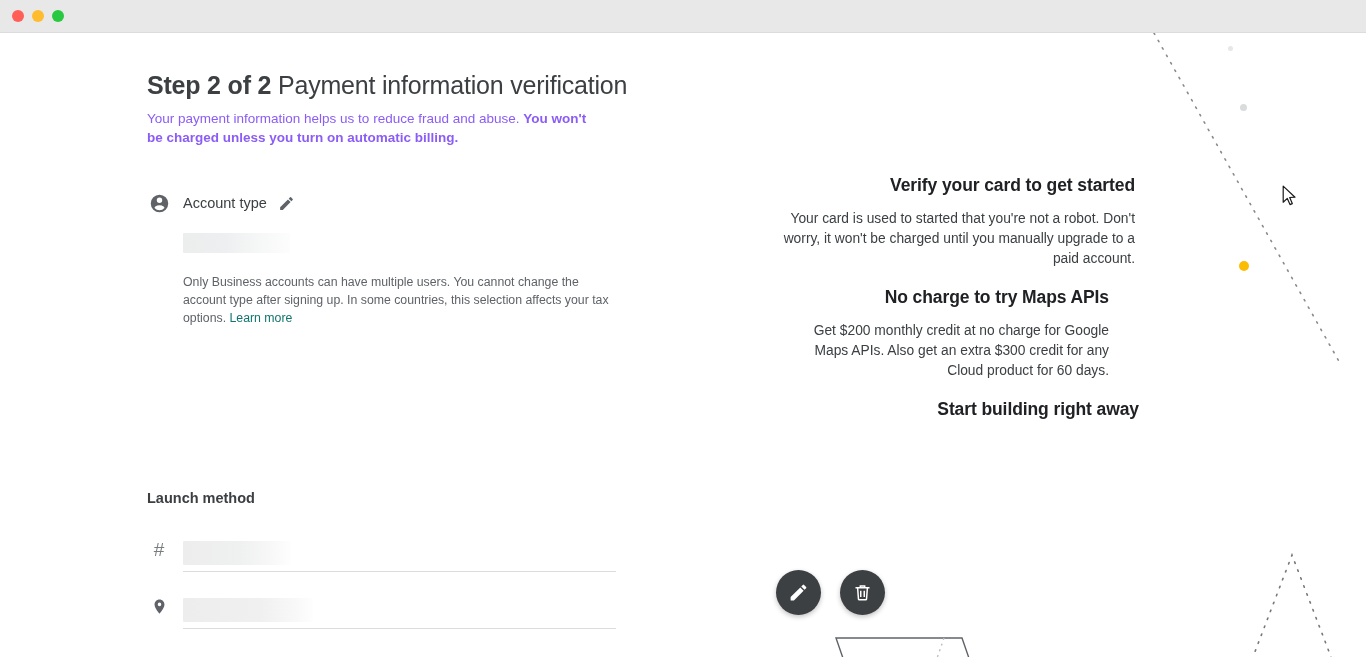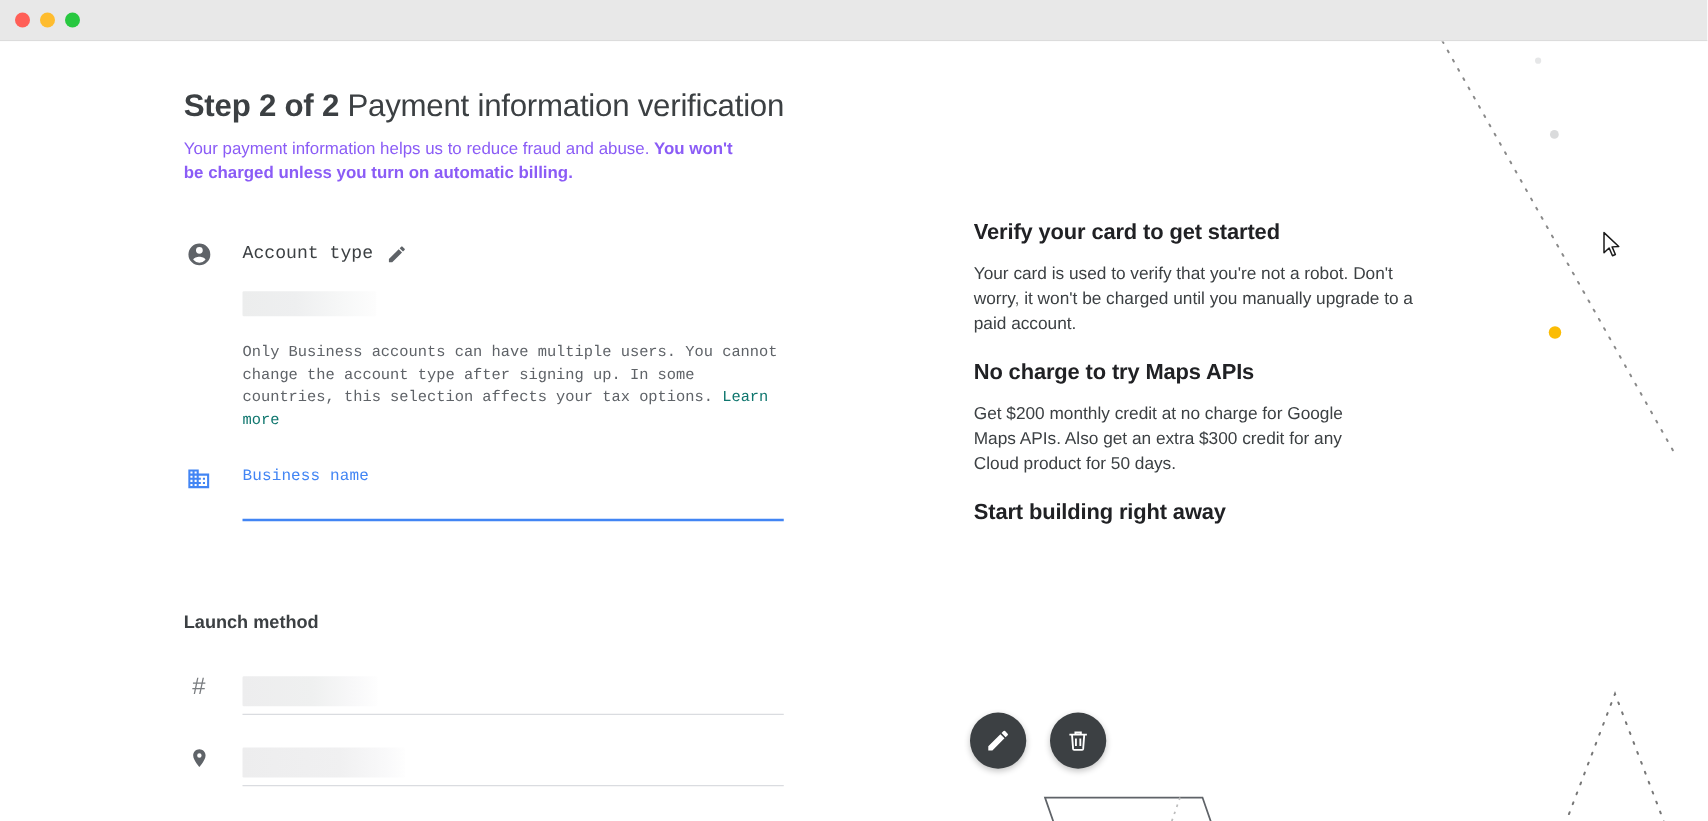--- a/index.html
+++ b/index.html
@@ -89,22 +89,21 @@
     position: absolute;
     left: 0;
     top: 0;
     width: 24px;
     height: 24px;
     display: flex;
     align-items: center;
     justify-content: center;
   }
   .field-body {
-    margin-left: 47px;
-    font-family: Liberation Mono, monospace;
+    margin-left: 36px;
   }
 
   
   #account-type-row { top: 158px; }
   .acct-head {
     display: flex;
     align-items: center;
     gap: 11px;
     height: 24px;
   }
@@ -220,21 +219,21 @@
   #fab-edit   { left: 629px; top: 537px; }
   #fab-delete { left: 693px; top: 537px; }
 
   
   #right-col {
     position: absolute;
     top: 0;
     left: 779px;
     width: 370px;
   }
-  .promo-block { margin-bottom: 0; }
+  .promo-block { margin-bottom: 0; text-align: right; }
   .promo-title {
     font-size: 17.5px;
     font-weight: 700;
     color: #202124;
     margin: 0;
     letter-spacing: -0.1px;
   }
   .promo-body {
     font-size: 13.8px;
     line-height: 20px;
@@ -334,34 +333,20 @@
             </svg>
           </span>
         </div>
         <div class="redact" id="acct-redact"></div>
         <p class="acct-help"><span>Only Business accounts can have multiple users. You cannot change the account type after signing up. In some countries, this selection affects your tax options.</span>
           <a class="link">Learn more</a>
         </p>
       </div>
     </div>
 
-    <div class="field-row" id="business-row">
-      <span class="lead-icon">
-        <svg width="20" height="20" viewBox="0 0 24 24" fill="#4285f4">
-          <path d="M12 7V3H2v18h20V7H12zM6 19H4v-2h2v2zm0-4H4v-2h2v2zm0-4H4V9h2v2zm0-4H4V5h2v2zm4 12H8v-2h2v2zm0-4H8v-2h2v2zm0-4H8V9h2v2zm0-4H8V5h2v2zm10 12h-8v-2h2v-2h-2v-2h2v-2h-2V9h8v10zm-2-8h-2v2h2v-2zm0 4h-2v2h2v-2z"></path>
-        </svg>
-      </span>
-      <div class="field-body">
-        <span class="bn-label">Business name</span>
-        <div class="bn-input-wrap">
-          <div class="bn-underline"></div>
-        </div>
-      </div>
-      <input class="bn-input" type="text" value="" placeholder="" style="">
-    </div>
 
     <div id="payment-title">Launch method</div>
 
     <div class="field-row" id="pm-row-card">
       <span class="lead-icon">
         <span style="font-size:19px;color:#7a7d80;font-family:'Liberation Sans',sans-serif;line-height:1;">#</span>
       </span>
       <div class="field-body">
         <div class="pm-line">
           <div class="pm-redact" id="pm-redact-card"></div>
@@ -398,25 +383,25 @@
           <path d="M10 10v7M14 10v7"></path>
         </svg>
       </span>
     </button>
 
   </div>
 
   <div id="right-col">
     <div class="promo-block" id="promo-0">
       <h2 class="promo-title">Verify your card to get started</h2>
-      <p class="promo-body">Your card is used to verify that you're not a robot. Don't worry, it won't be charged until you manually upgrade to a paid account.</p>
+      <p class="promo-body">Your card is used to started that you're not a robot. Don't worry, it won't be charged until you manually upgrade to a paid account.</p>
     </div>
     <div class="promo-block" id="promo-1">
       <h2 class="promo-title">No charge to try Maps APIs</h2>
-      <p class="promo-body">Get $200 monthly credit at no charge for Google Maps APIs. Also get an extra $300 credit for any Cloud product for 50 days.</p>
+      <p class="promo-body">Get $200 monthly credit at no charge for Google Maps APIs. Also get an extra $300 credit for any Cloud product for 60 days.</p>
     </div>
     <div class="promo-block" id="promo-2">
       <h2 class="promo-title">Start building right away</h2>
     </div>
   </div>
 
   <div id="scrollbar-track">
     <div id="scrollbar-thumb"></div>
   </div>
 

